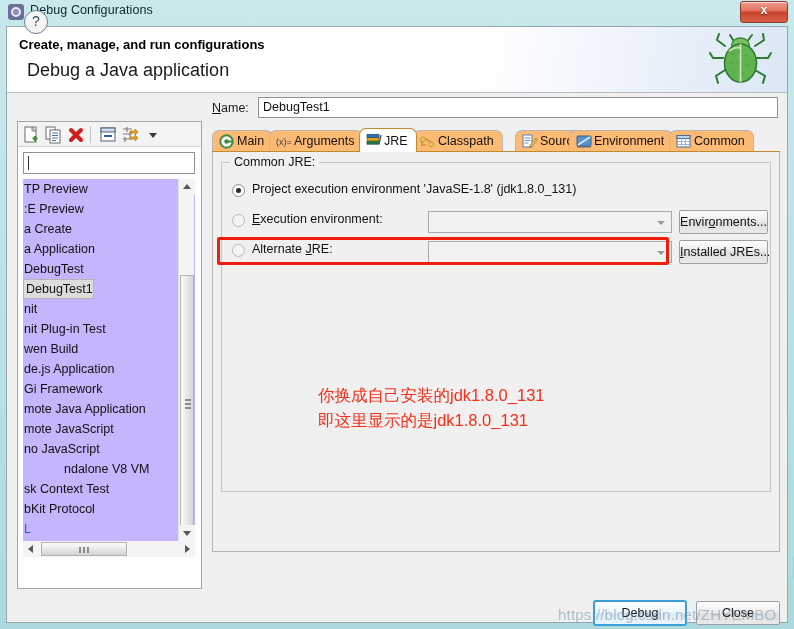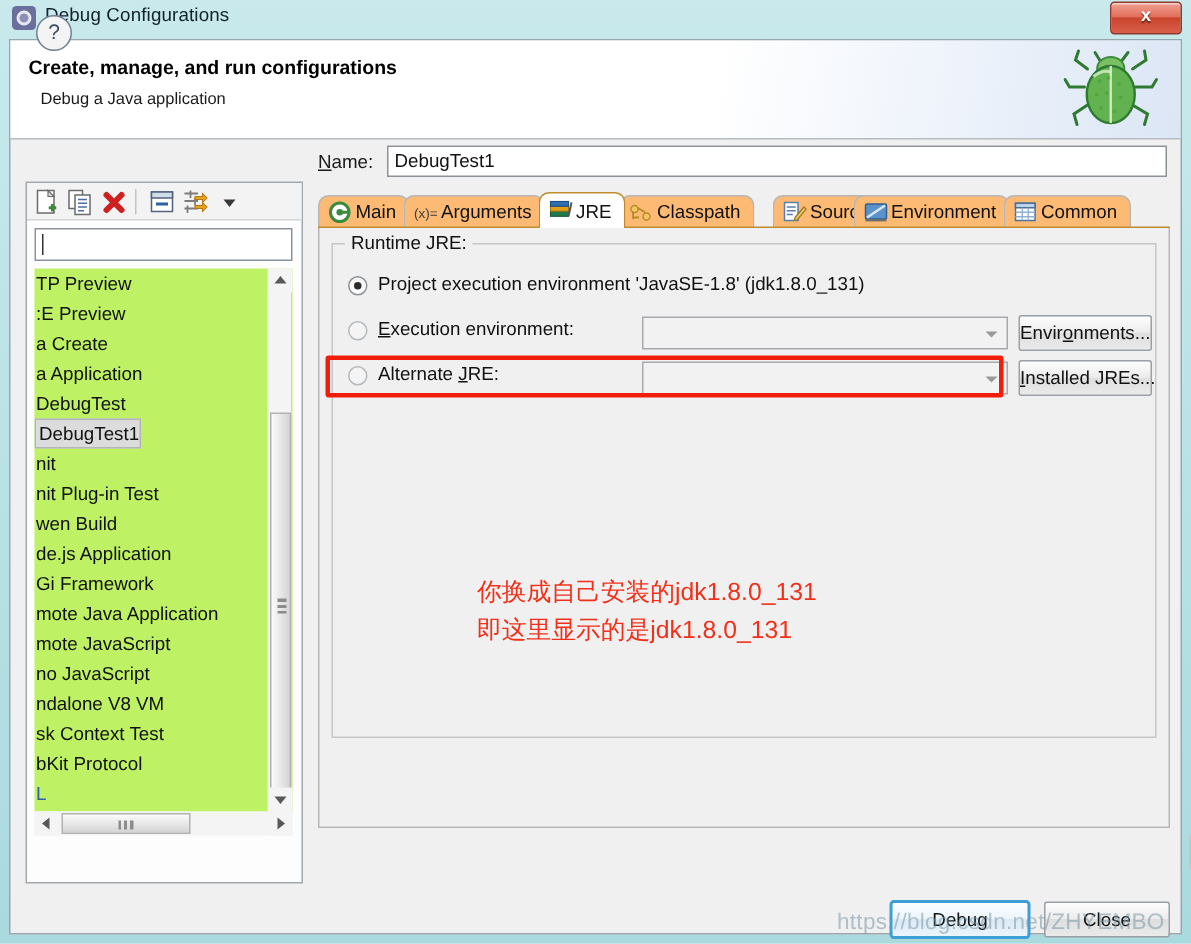--- a/index.html
+++ b/index.html
@@ -82,21 +82,21 @@
     border-bottom: 1px solid #b5bcc2;
     box-sizing: border-box;
   }
   #banner-title {
     position: absolute; left: 12px; top: 10px;
     font-size: 13px; font-weight: bold;
     color: #000;
   }
   #banner-sub {
     position: absolute; left: 20px; top: 33px;
-    font-size: 11px;
+    font-size: 18px;
     color: #1a1a1a;
   }
   #banner-bug {
     position: absolute; right: 4px; top: 1px;
     width: 84px; height: 62px;
   }
 
   
   .bug-wrap { position:absolute; left:10px; top:4px; width:64px; height:56px; }
 
@@ -141,21 +141,21 @@
   }
   #filter-caret {
     position: absolute; left: 4px; top: 3px;
     width: 1px; height: 14px;
     background: #333;
   }
 
   #tree {
     position: absolute; left: 5px; top: 57px;
     width: 172px; height: 362px;
-    background: #bef264;
+    background: #c4b5fd;
     overflow: hidden;
   }
   .tree-item {
     position: absolute;
     left: 0;
     height: 20px;
     line-height: 20px;
     font-size: 12.5px;
     white-space: nowrap;
     padding-left: 1px;
@@ -577,21 +577,21 @@
             <div class="tree-item" style="top: 80px;"><span>DebugTest</span></div>
             <div class="tree-item selected" style="top: 100px;"><span>DebugTest1</span></div>
             <div class="tree-item" style="top: 120px;"><span>nit</span></div>
             <div class="tree-item" style="top: 140px;"><span>nit Plug-in Test</span></div>
             <div class="tree-item" style="top: 160px;"><span>wen Build</span></div>
             <div class="tree-item" style="top: 180px;"><span>de.js Application</span></div>
             <div class="tree-item" style="top: 200px;"><span>Gi Framework</span></div>
             <div class="tree-item" style="top: 220px;"><span>mote Java Application</span></div>
             <div class="tree-item" style="top: 240px;"><span>mote JavaScript</span></div>
             <div class="tree-item" style="top: 260px;"><span>no JavaScript</span></div>
-            <div class="tree-item" style="top: 280px;"><span>ndalone V8 VM</span></div>
+            <div class="tree-item" style="top: 280px; margin-left: 40px;"><span>ndalone V8 VM</span></div>
             <div class="tree-item" style="top: 300px;"><span>sk Context Test</span></div>
             <div class="tree-item" style="top: 320px;"><span>bKit Protocol</span></div>
             <div class="tree-item blue" style="top: 340px;"><span>L</span></div>
           </div>
 
         <div id="tree-vsb">
           <div class="sb-arrow up" style="top:0"></div>
           <div id="tree-vthumb"></div>
           <div class="sb-arrow dn" style="top:346px"></div>
         </div>
@@ -673,21 +673,21 @@
                   </g>
                 </svg></span>
               <span class="tab-lb">Common</span>
             </div>
           </div>
         <div id="tab-underline"></div>
 
         <div id="tabpage">
 
           <div id="grp-jre">
-            <div id="grp-jre-title">Runtime JRE:</div>
+            <div id="grp-jre-title">Common JRE:</div>
 
             <div class="radio-row" style="top:18px">
               <div class="radio on"></div>
               <div class="radio-lb">Project execution environment 'JavaSE-1.8' (jdk1.8.0_131)</div>
             </div>
 
             <div class="radio-row" style="top:48px">
               <div class="radio off"></div>
               <div class="radio-lb">
                 <u>E</u>xecution environment:

